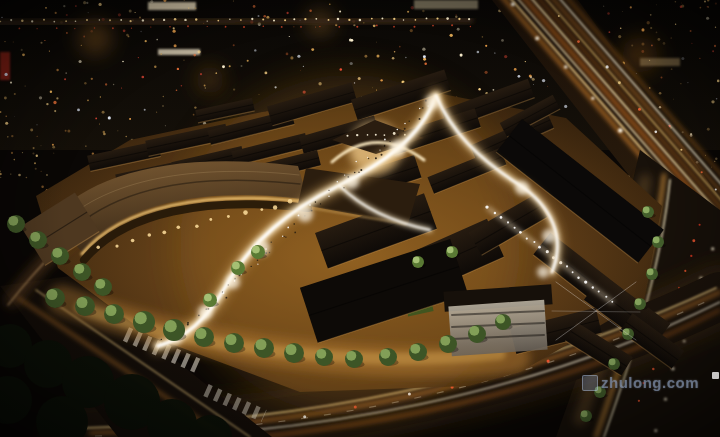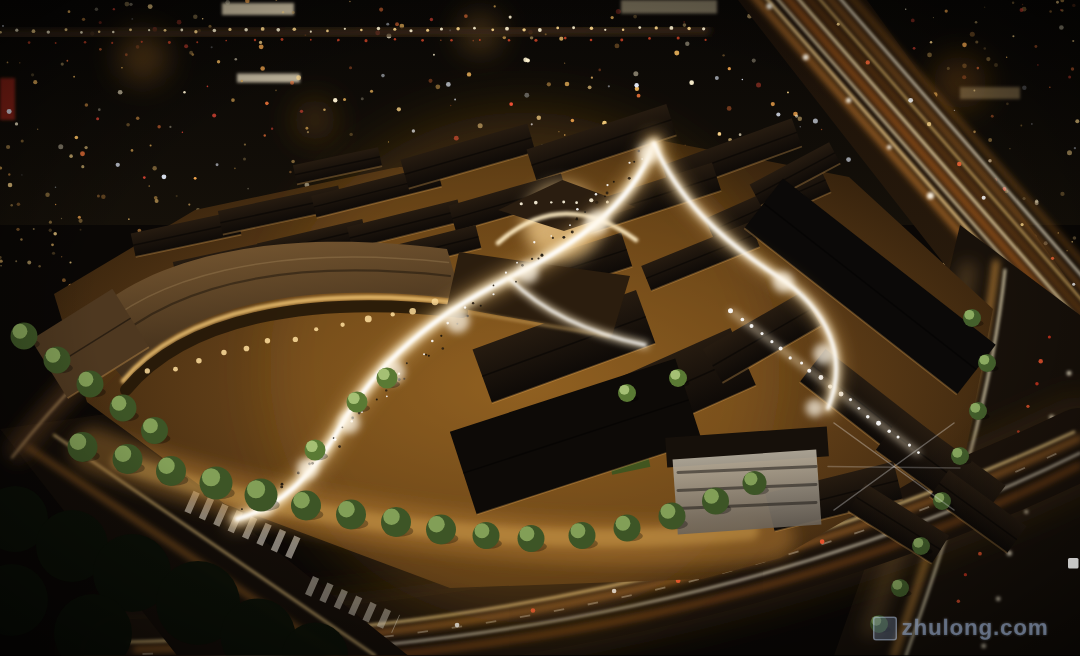--- a/index.html
+++ b/index.html
@@ -1,19 +1,19 @@
 <!DOCTYPE html>
 <html><head>
 <meta charset="utf-8">
 <style>
   html,body{margin:0;padding:0;background:#000;}
   .stage{position:relative;width:720px;height:437px;overflow:hidden;background:#070503;
          font-family:"Liberation Sans",sans-serif;}
   .stage svg{position:absolute;left:0;top:0;display:block;}
-  .watermark{position:absolute;left:582px;top:410px;display:flex;align-items:center;gap:3px;
+  .watermark{position:absolute;left:582px;top:374px;display:flex;align-items:center;gap:3px;
              pointer-events:none;}
   .wm-badge{display:inline-block;width:14px;height:14px;border-radius:2px;
             background:rgba(120,145,185,.32);border:1px solid rgba(205,225,255,.35);}
   .wm-text{font-size:15px;font-weight:bold;letter-spacing:.5px;
            color:rgba(140,160,195,.55);
            text-shadow:0 0 2px rgba(225,240,255,.3),0 1px 1px rgba(0,0,0,.4);}
 </style>
 </head>
 <body>
 

